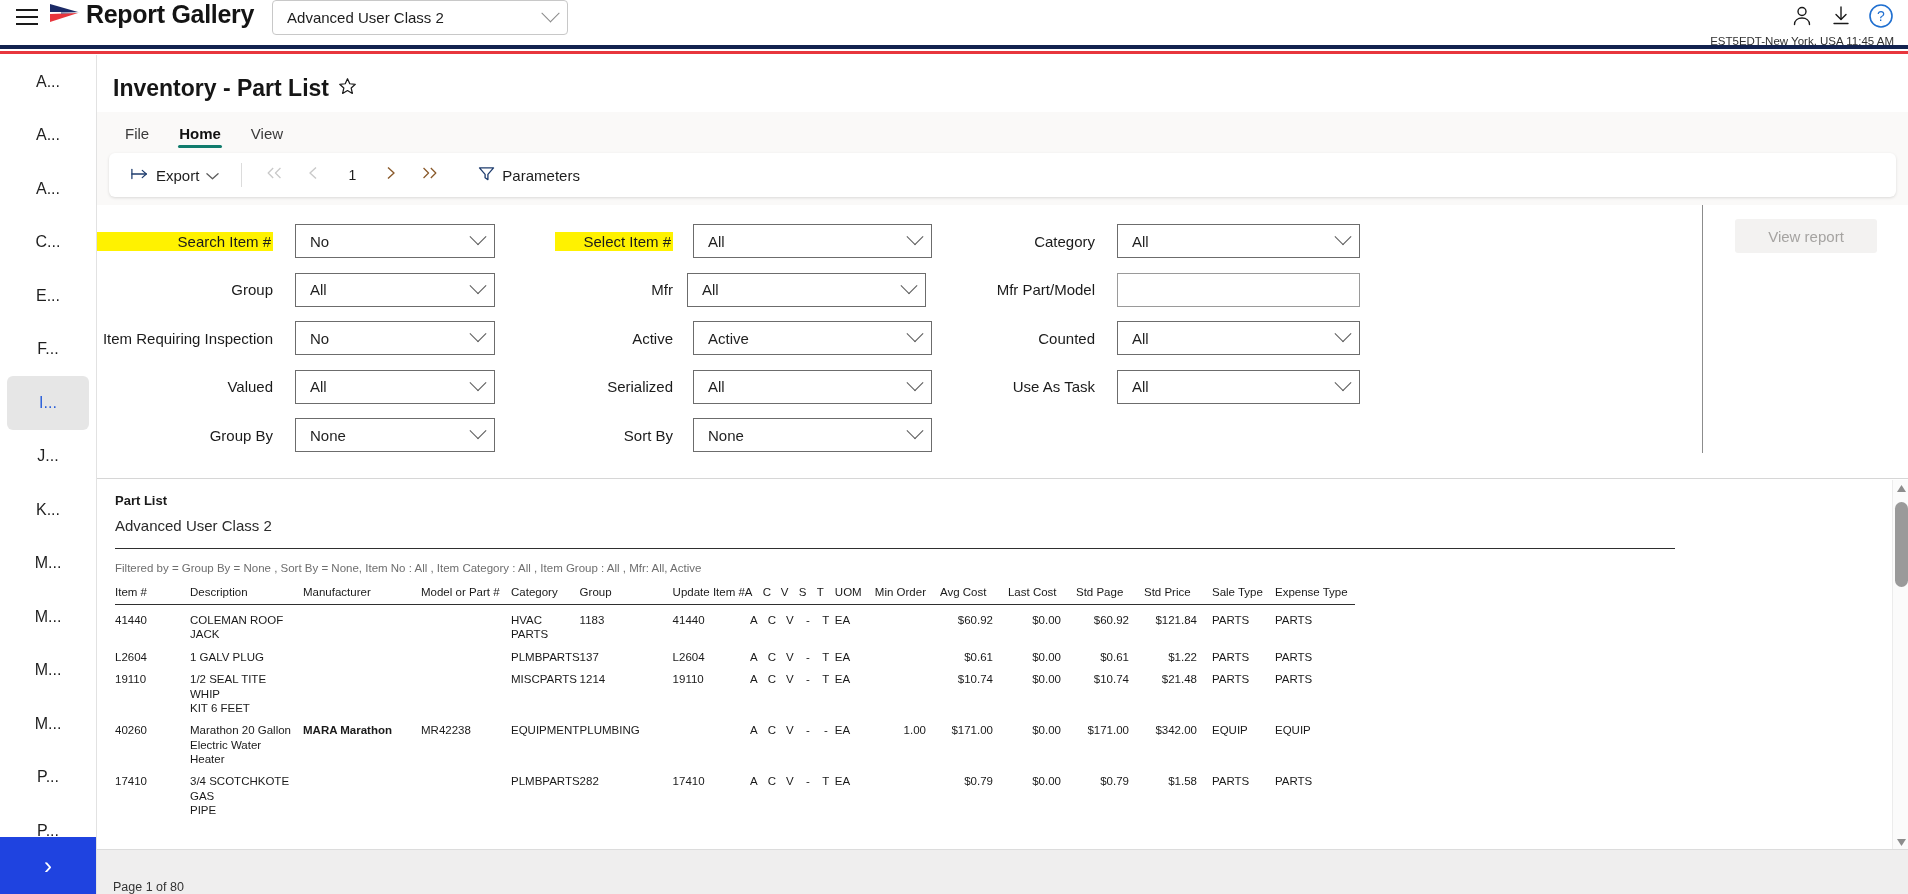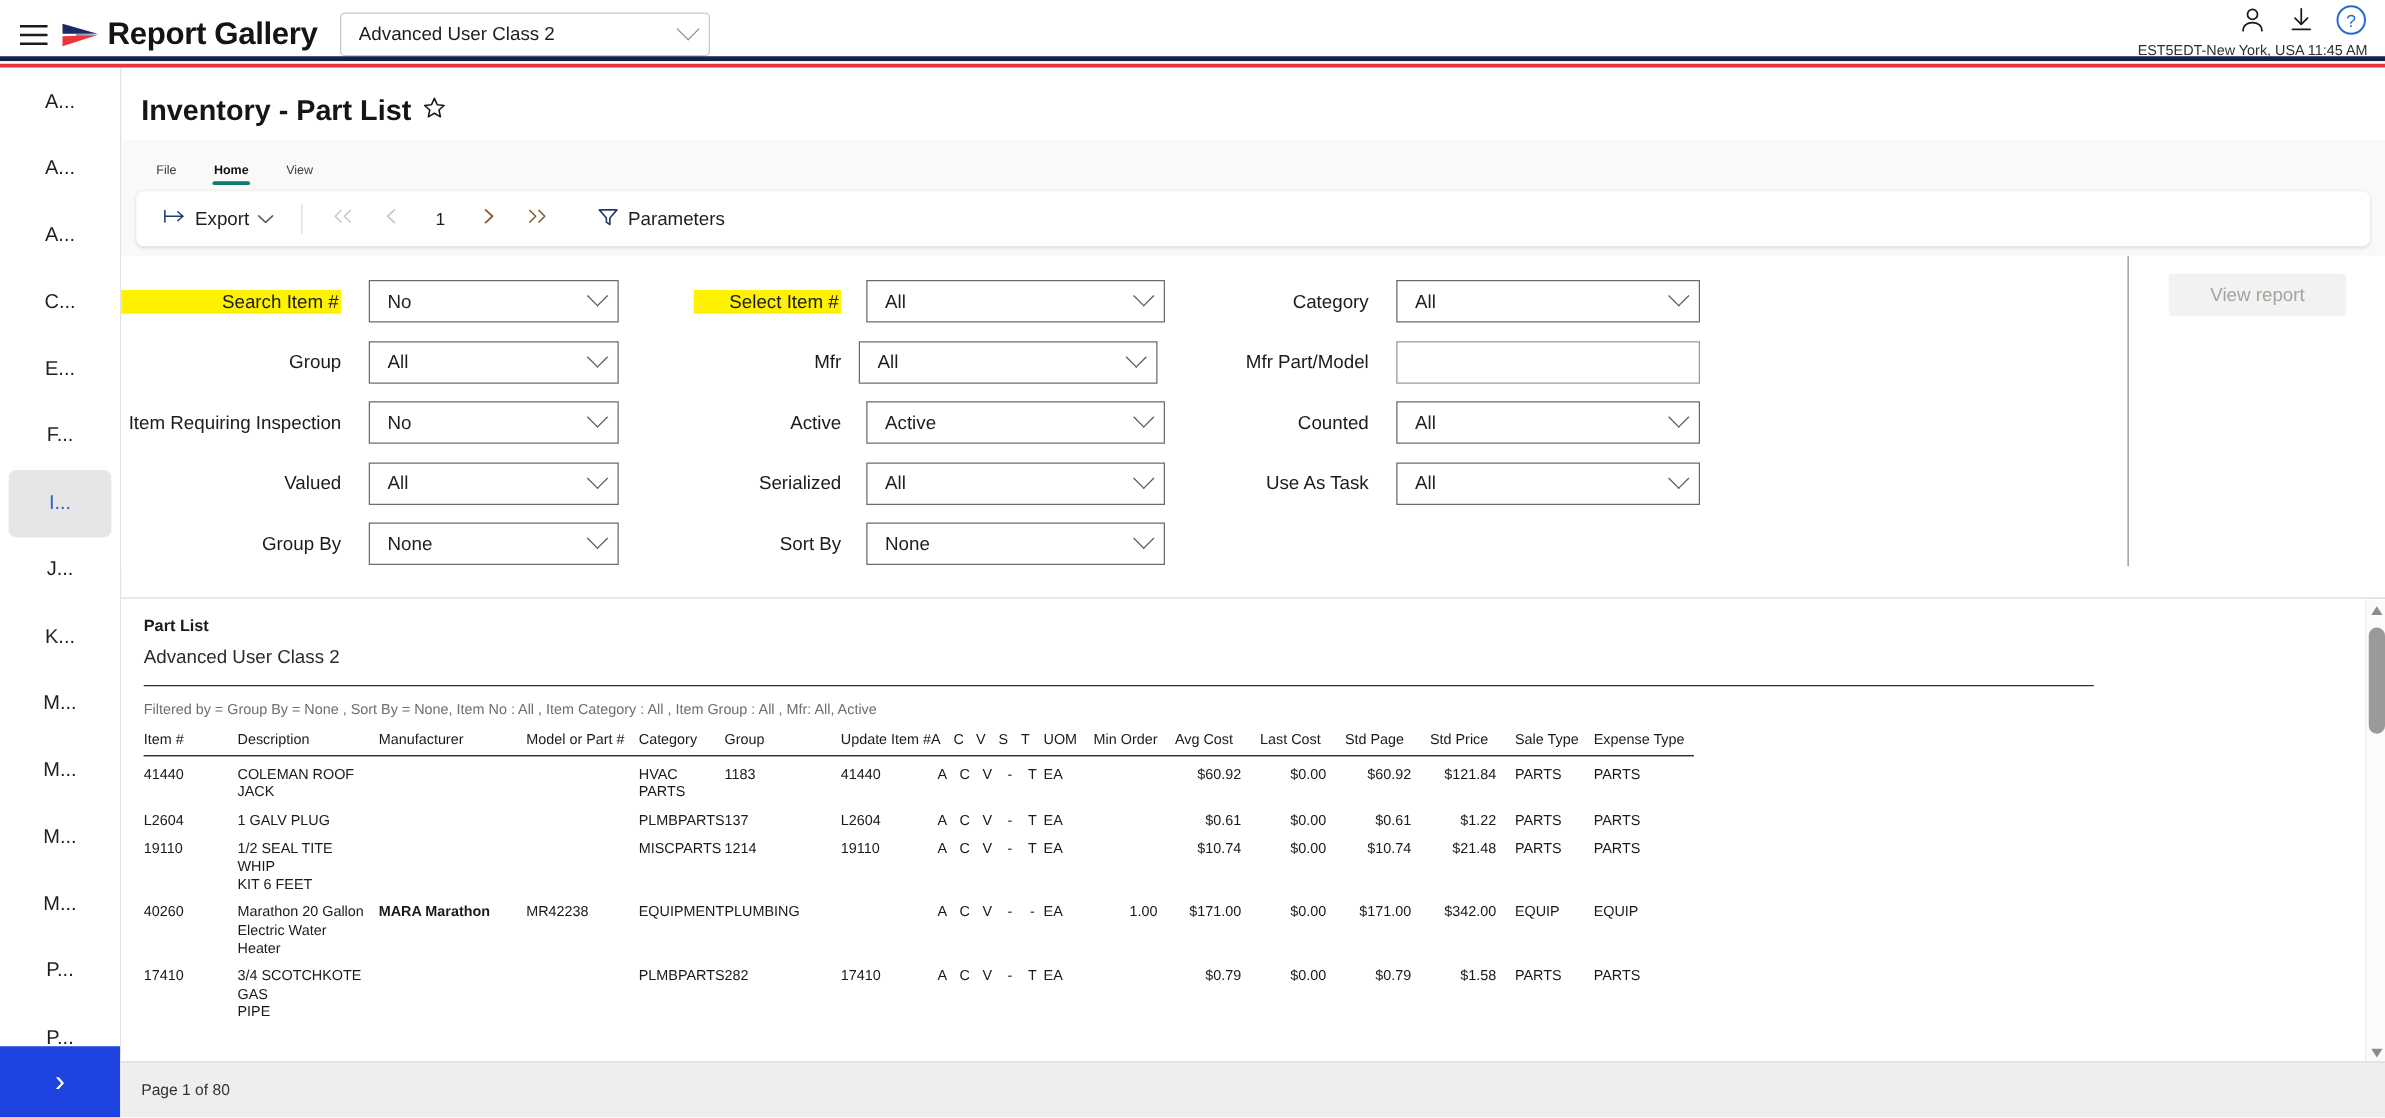--- a/index.html
+++ b/index.html
@@ -8,21 +8,21 @@
     font-family: "Liberation Sans", sans-serif;
     background: #ffffff;
     overflow: hidden;
   }
   body { position: relative; }
 
   
   #appbar {
     position: absolute; top: 0; left: 0; width: 1908px; height: 55px;
     background: #ffffff;
-    display: flex; align-items: center;
+    display: flex; align-items: flex-start;
   }
   #hamburger {
     margin-left: 10px; width: 34px; height: 34px;
     display: flex; flex-direction: column; justify-content: center; align-items: center;
     gap: 5px; cursor: pointer;
   }
   #hamburger i { display: block; width: 22px; height: 2px; background: #1a1a1a; }
 
   #brand-logo { margin-left: 4px; width: 34px; height: 26px; display: flex; align-items: center; }
   #brand-title {
@@ -88,21 +88,21 @@
   #report-title-bar { padding: 20px 0 10px 16px; display: flex; align-items: center; gap: 9px; }
   #report-title { font-size: 23px; font-weight: bold; color: #161616; }
   #fav-star { cursor: pointer; display: block; }
 
   
   #ribbon-tabs {
     height: 38px; background: #faf9f8; display: flex; align-items: flex-end;
     padding-left: 16px; gap: 6px;
   }
   .rtab {
-    font-size: 10px; color: #3a3a3a; padding: 4px 12px 8px 12px;
+    font-size: 15px; color: #3a3a3a; padding: 4px 12px 8px 12px;
     cursor: pointer; position: relative; margin-top: 20px;
   }
   .rtab.active { font-weight: bold; color: #111; }
   .rtab.active::after {
     content: ""; position: absolute; left: 11px; right: 11px; bottom: 2px;
     height: 3px; background: #107c6d; border-radius: 2px;
   }
 
   
   #ribbon-bar-wrap { background: #faf9f8; padding: 3px 12px 8px 12px; }
@@ -204,21 +204,21 @@
   .sb-arrow { width: 17px; height: 17px; display: flex; align-items: center; justify-content: center; cursor: pointer; }
   #v-thumb {
     position: absolute; top: 22px; left: 2px; width: 13px; height: 85px;
     background: #9a9a9a; border-radius: 7px; cursor: pointer;
   }
   #v-arrow-down { position: absolute; bottom: 0; left: 0; }
 
   #statusbar {
     position: absolute; bottom: 0; left: 0; width: 1812px; height: 45px;
     background: #efeeee; border-top: 1px solid #dcdcdc;
-    display: flex; align-items: center; padding-left: 16px;
+    display: flex; align-items: flex-end; padding-left: 16px;
   }
   #status-text { font-size: 12.5px; color: #333; }
 
   .ticon { display: block; }
 </style>
 </head>
 <body>
 
 <div id="appbar">
   <div id="hamburger">

